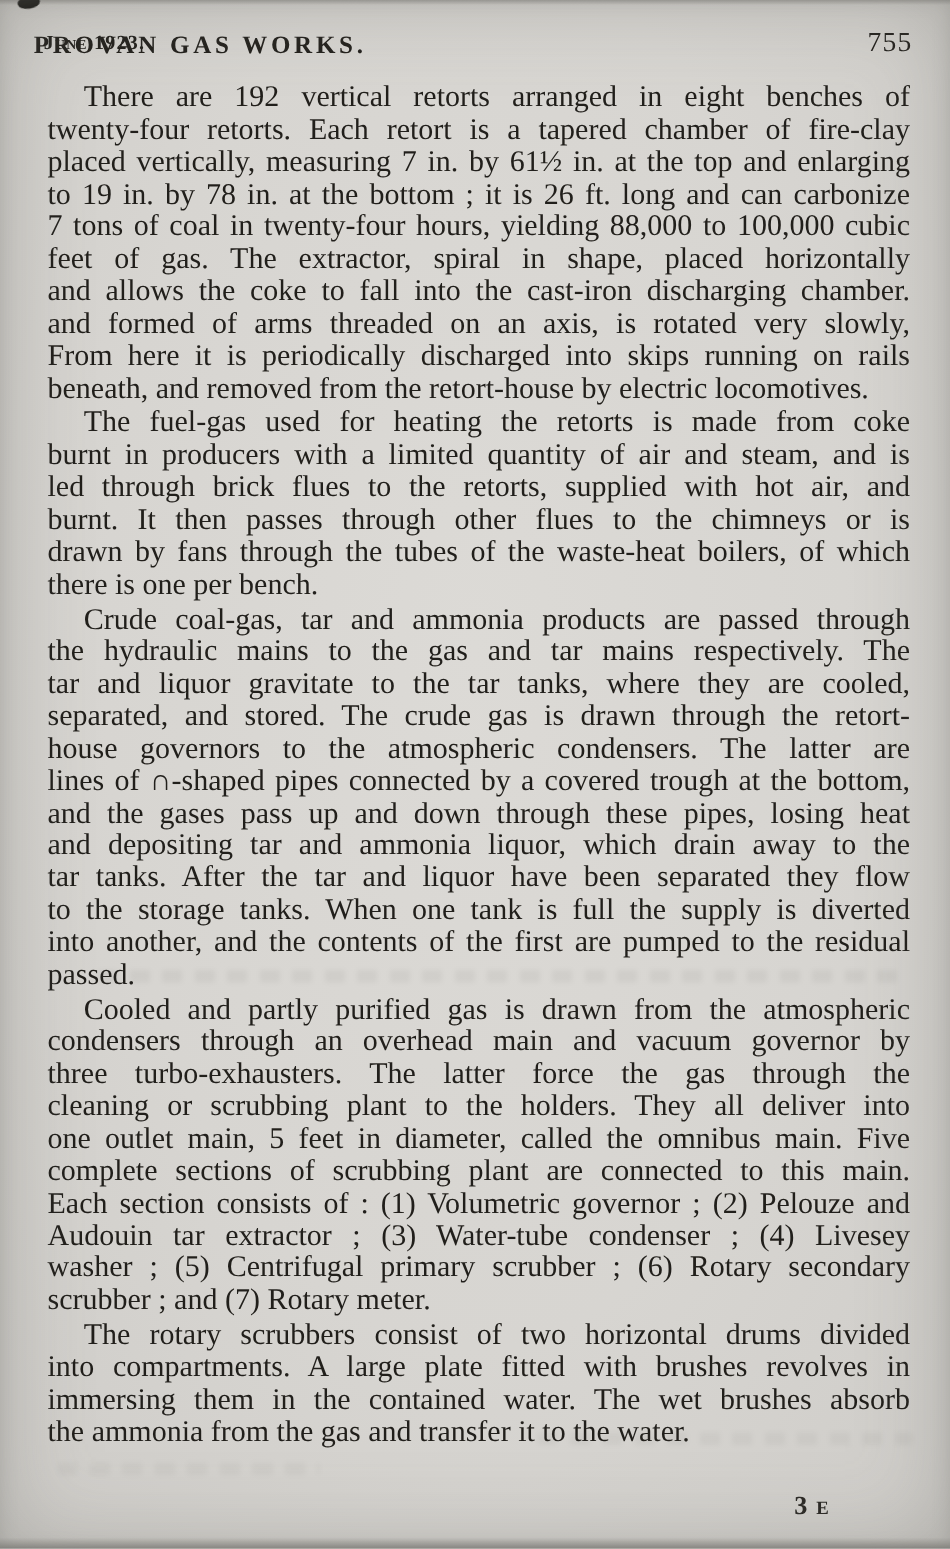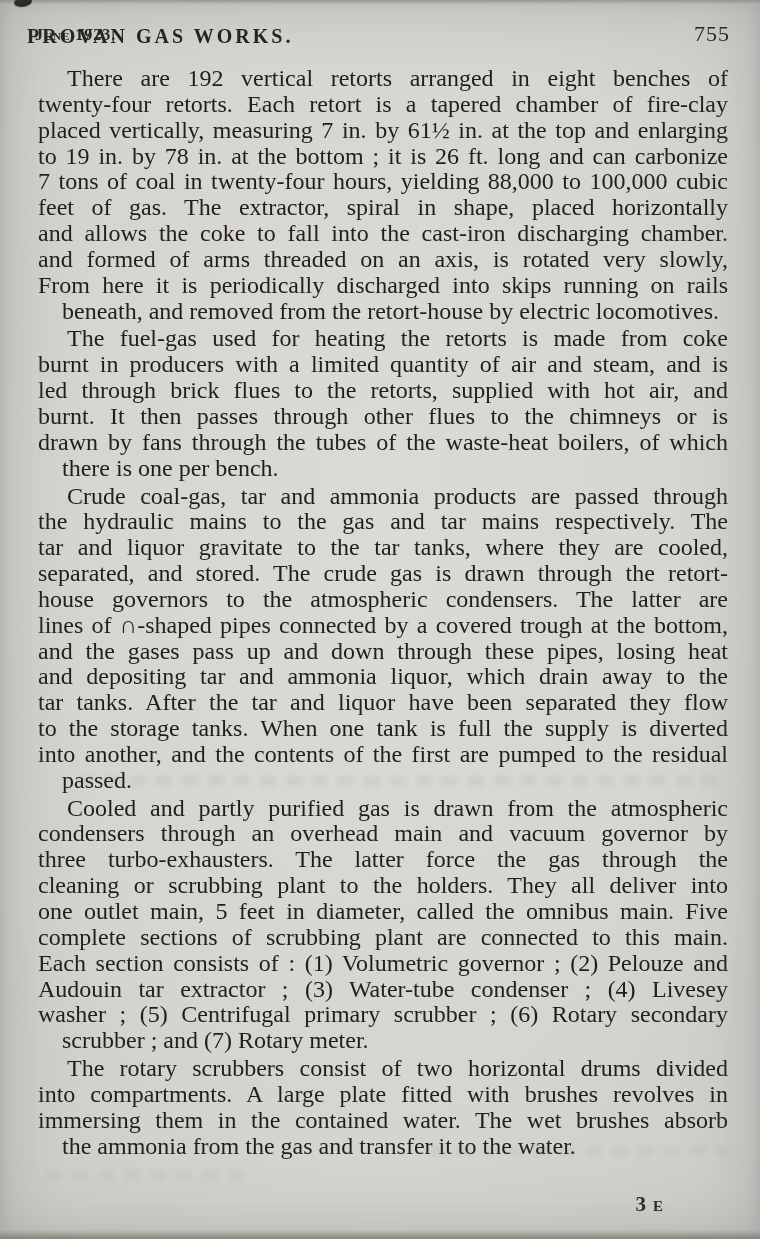--- a/index.html
+++ b/index.html
@@ -61,21 +61,21 @@
   .page-body {
     position:absolute; top:66px; left:38px; width:690px;
     font-size:24px; line-height:25.85px; color:#211f1b;
   }
   .paragraph { margin:0 0 2px 0; }
   .tline {
     text-align:justify; text-align-last:justify;
     white-space:normal; height:25.85px; overflow:visible;
   }
   .tline.first { text-indent:29px; }
-  .tline.last  { text-align-last:left;margin-left:24px; }
+  .tline.last  { text-align-last:left; }
 
   
   .footer {
     position:absolute; top:1192px; right:96px;
     font-weight:bold; color:#2a2824;
   }
   .sig-num { font-size:21px; }
   .sig-letter { font-size:15px; margin-left:7px; letter-spacing:1px; }
 </style>
 </head>

